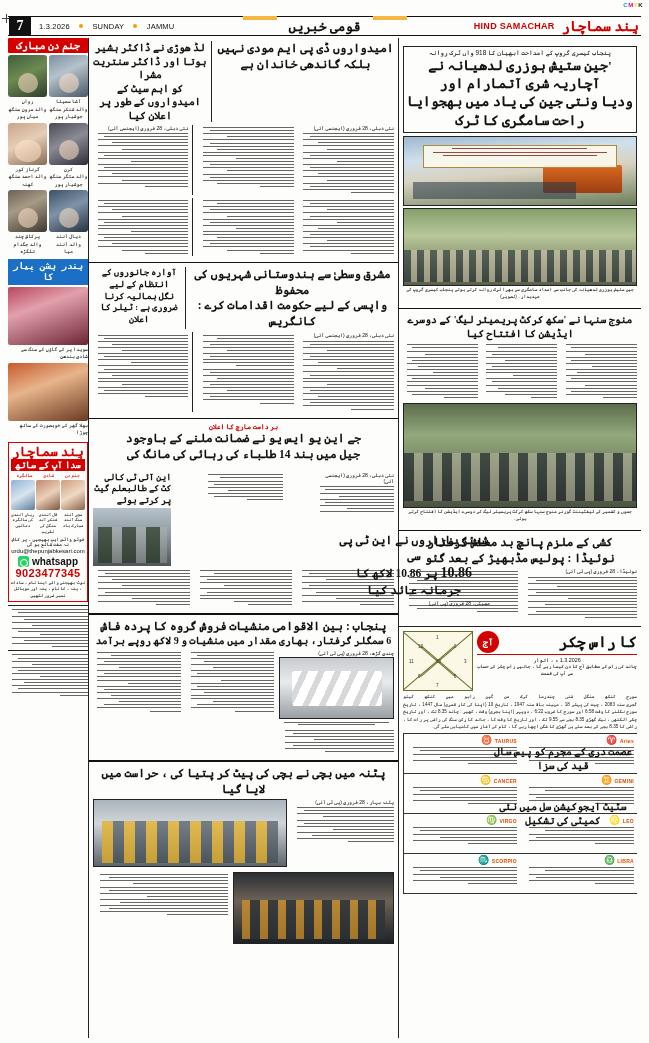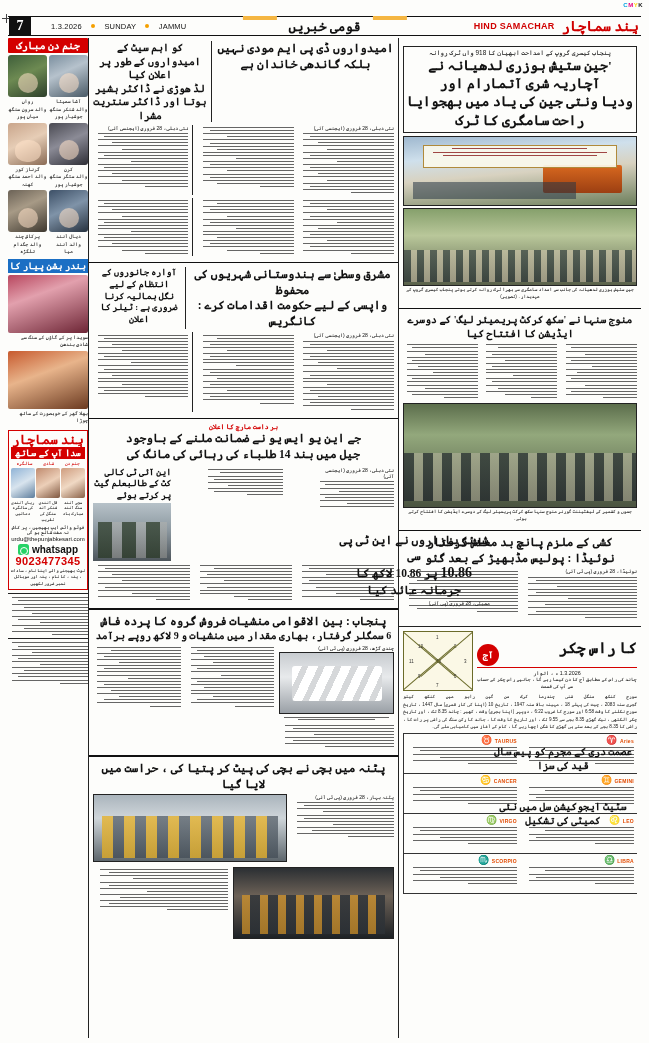--- a/index.html
+++ b/index.html
@@ -29,21 +29,21 @@
   .masthead{
     position:absolute;left:8px;top:16px;width:633px;height:20px;
     border-top:1.5px solid #111;border-bottom:1.5px solid #111;
     display:flex;align-items:center;
   }
   .pageno{
     width:22px;height:18px;background:#111;color:#fff;
     font-size:14px;font-weight:bold;display:flex;align-items:center;
     justify-content:center;margin-left:1px;font-family:"Liberation Serif",serif;
   }
-  .mast-date{font-size:7.5px;color:#111;margin-left:20px;letter-spacing:.2px;}
+  .mast-date{font-size:7.5px;color:#111;margin-left:8px;letter-spacing:.2px;}
   .dot{display:inline-block;width:4px;height:4px;border-radius:50%;
        background:#f5a000;margin:0 7px 1px 7px;vertical-align:middle;}
   .mast-center{
     position:absolute;left:50%;transform:translateX(-50%);
     font-size:13px;color:#111;font-weight:bold;
     border-left:12px solid transparent;border-right:12px solid transparent;
     padding:10px 10px;direction:rtl;
   }
   .mast-center:before,.mast-center:after{
     content:"";position:absolute;top:7px;width:34px;height:4px;
@@ -101,21 +101,21 @@
     content:"";position:absolute;left:50%;top:42%;transform:translateX(-50%);
     width:20px;height:20px;border-radius:50%;
     background:rgba(255,225,200,.55);
   }
   .photo.wide:after{width:26px;height:22px;border-radius:45%;}
   .bd-cap{font-size:5px;direction:rtl;line-height:1.5;margin-top:1px;color:#111;}
 
   .blue-head{
     background:#1b6fc4;color:#fff;text-align:center;font-weight:bold;
     font-size:9px;direction:rtl;padding:2px 0;margin-top:3px;
-    font-family:Liberation Sans, sans-serif;
+    font-family:Liberation Mono, monospace;
   }
   .couple{width:100%;height:58px;border-radius:2px;margin-top:2px;}
   .cp1{background:linear-gradient(160deg,#b8465e 0%,#e2a0ad 35%,#6d2535 100%);}
   .cp2{background:linear-gradient(160deg,#c75a2e 0%,#e8b48b 40%,#6b3a20 100%);}
 
   
   .adbox{border:1px solid #d40000;margin-top:5px;padding:2px;}
   .ad-logo{color:#d40000;font-size:13px;font-weight:bold;text-align:center;
            direction:rtl;font-family:"Liberation Serif",serif;line-height:1;}
   .ad-sub{background:#d40000;color:#fff;text-align:center;font-size:9px;
@@ -182,21 +182,21 @@
   
   .bignum{font-size:14px;font-weight:bold;color:#111;}
 
   
   .horo-head{display:flex;align-items:center;justify-content:space-between;
              border-bottom:1.4px solid #d40000;padding-bottom:1px;}
   .horo-title{color:#111;font-size:15px;font-weight:bold;direction:rtl;
               font-family:"Liberation Serif",serif;letter-spacing:-.5px;margin-left:18px;}
   .horo-badge{background:#d40000;color:#fff;border-radius:50%;width:22px;height:22px;
               display:flex;align-items:center;justify-content:center;font-size:9px;
-              font-weight:bold;direction:rtl;margin-top:13px;}
+              font-weight:bold;direction:rtl;}
   .kundli{width:70px;height:60px;border:1px solid #6b6b2a;background:#fbf8e6;
           position:relative;}
   .kundli:before,.kundli:after{content:"";position:absolute;background:#6b6b2a;}
   .kundli:before{left:0;top:0;width:100%;height:1px;
     transform-origin:left top;transform:rotate(40.6deg);}
   .kundli:after{right:0;top:0;width:100%;height:1px;
     transform-origin:right top;transform:rotate(-40.6deg);}
   .kundli i{position:absolute;background:#6b6b2a;}
   .kundli i.d3{left:0;bottom:0;width:100%;height:1px;
     transform-origin:left bottom;transform:rotate(-40.6deg);}
@@ -372,22 +372,22 @@
     </div>
 
     <div class="col c-mid">
 
       <div class="art">
         <div style="display:flex;direction:rtl;gap:5px;">
           <div style="flex:1.55;">
             <div class="hl hl-lg">امیدواروں ڈی پی ایم مودی نہیں بلکہ گاندھی خاندان ہے</div>
           </div>
           <div style="flex:1;border-right:.7px solid #222;padding-right:4px;">
+            <div class="hl hl-md">لڈ ھوڑی نے ڈاکٹر ہشیر ہوتا اور ڈاکٹر سنتریت مشرا</div>
             <div class="hl hl-md">کو اہم سیٹ کے امیدواروں کے طور پر اعلان کیا</div>
-            <div class="hl hl-md">لڈ ھوڑی نے ڈاکٹر ہشیر ہوتا اور ڈاکٹر سنتریت مشرا</div>
           </div>
         </div>
       </div>
 
       <div class="art" style="padding-top:0;">
         <div class="colset">
           <div>
             <div class="byline">نئی دہلی، 28 فروری (ایجنسی آئی)</div>
             <div class="utext">
               <div class="ln s95"></div>
@@ -636,21 +636,21 @@
       <div class="rule-thick"></div>
 
       <div class="art" style="padding-top:1px;">
         <div style="display:flex;direction:rtl;gap:5px;">
           <div style="flex:1;">
             <div class="kicker kicker-red">بر داست مارچ کا اعلان</div>
             <div class="hl hl-lg">جے این یو ایس یو نے ضمانت ملنے کے باوجود</div>
             <div class="hl hl-lg">جیل میں بند 14 طلباء کی رہائی کی مانگ کی</div>
           </div>
         </div>
-        <div class="colset" style="margin-top:5px;gap:33px;">
+        <div class="colset" style="margin-top:10px;gap:33px;">
           <div>
             <div class="byline">نئی دہلی، 28 فروری (ایجنسی آئی)</div>
             <div class="utext">
               <div class="ln s95"></div>
                 <div class="ln s88"></div>
                 <div class="ln s95"></div>
               <div class="ln s70"></div>
                 <div class="ln s95"></div>
                 <div class="ln s88"></div>
               <div class="ln s95"></div>

